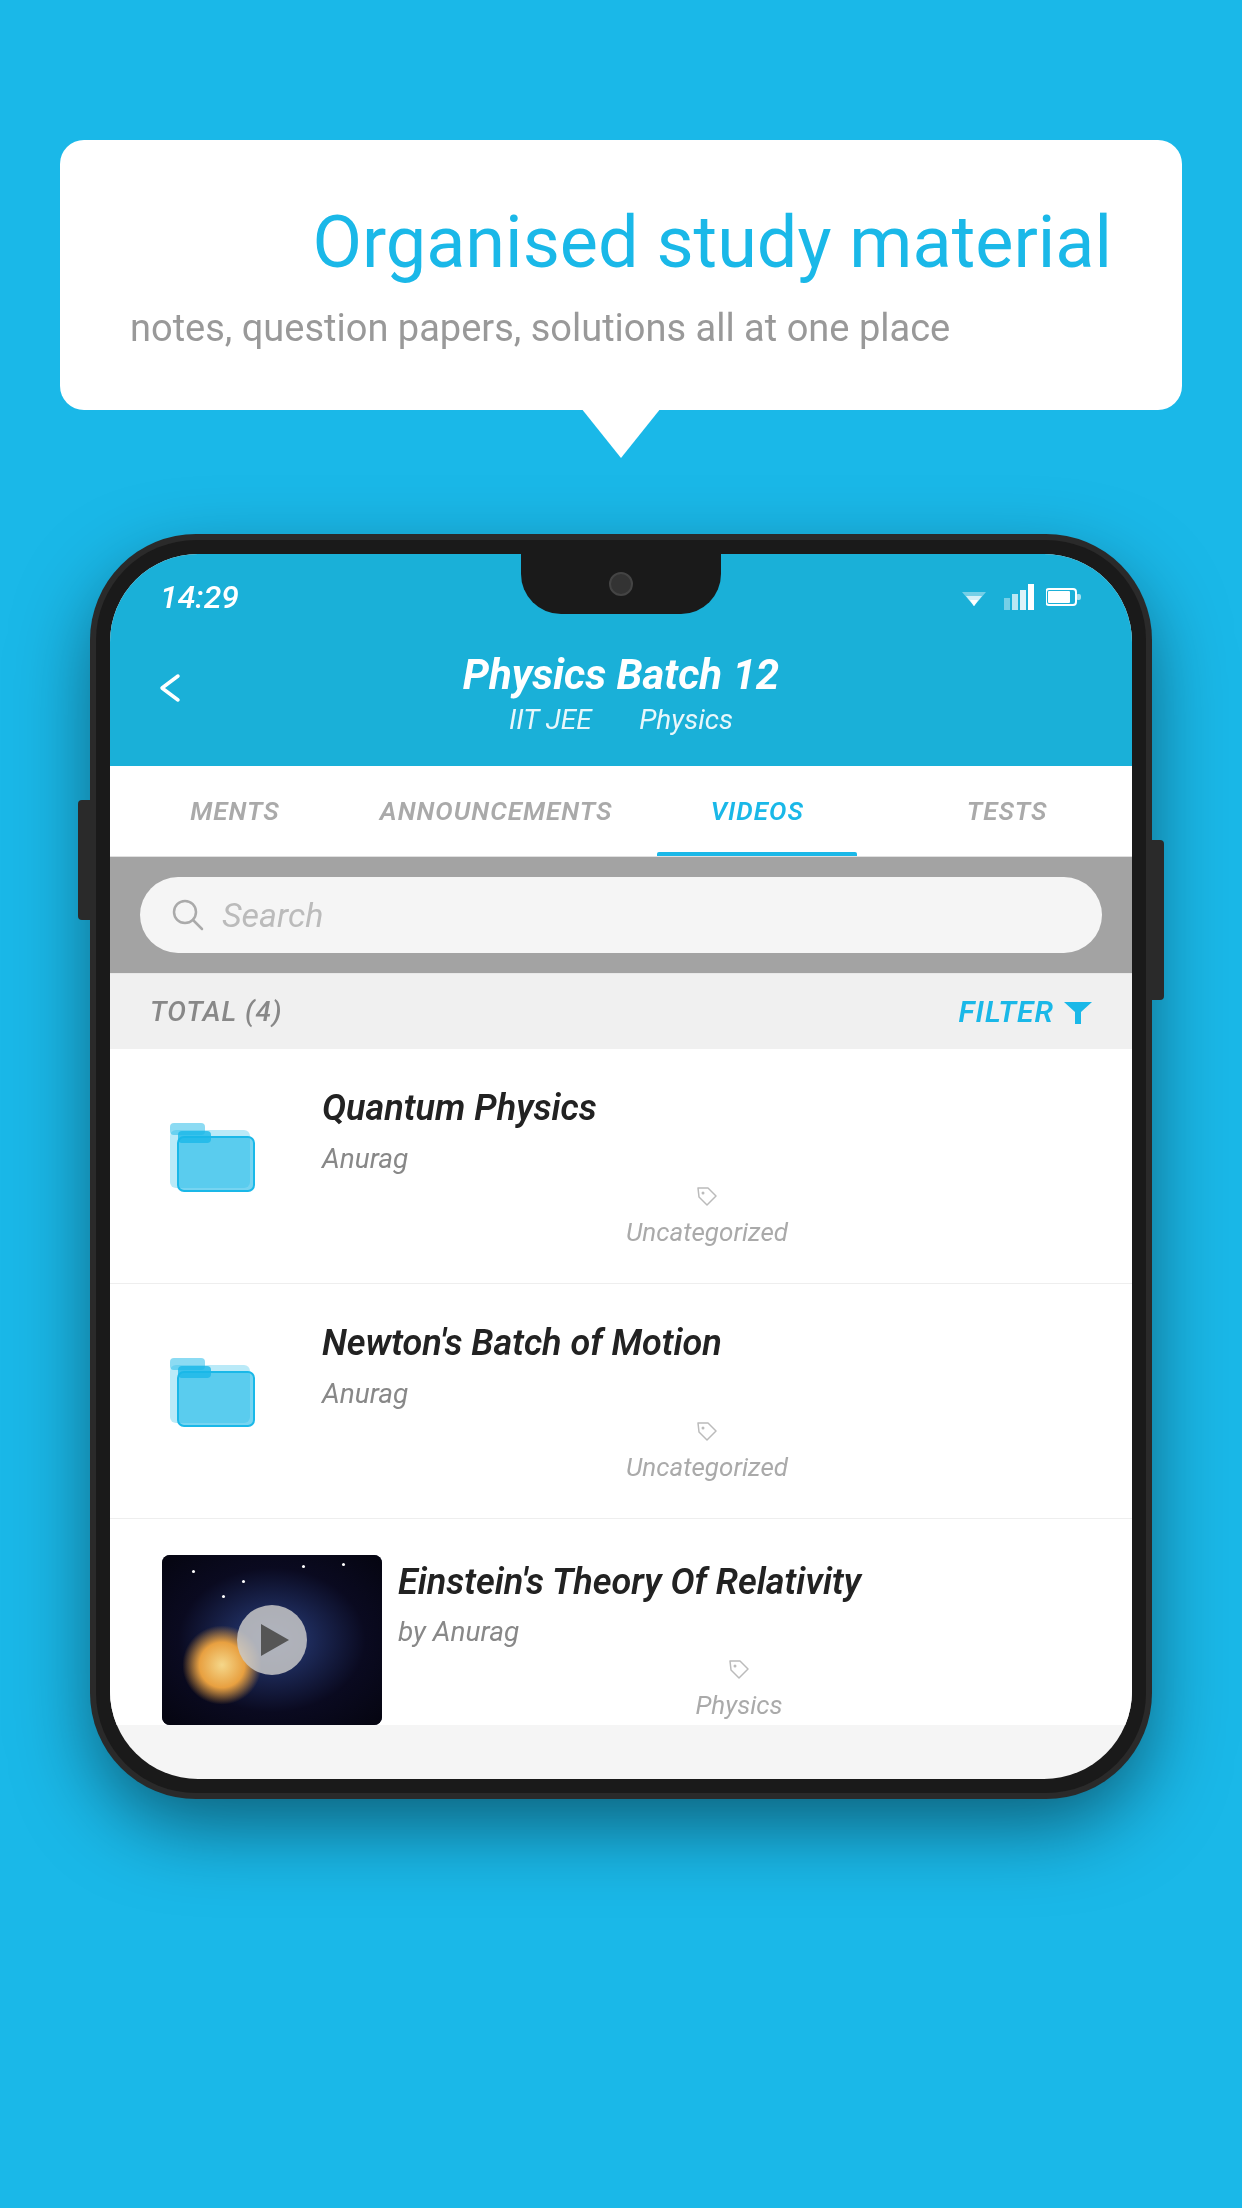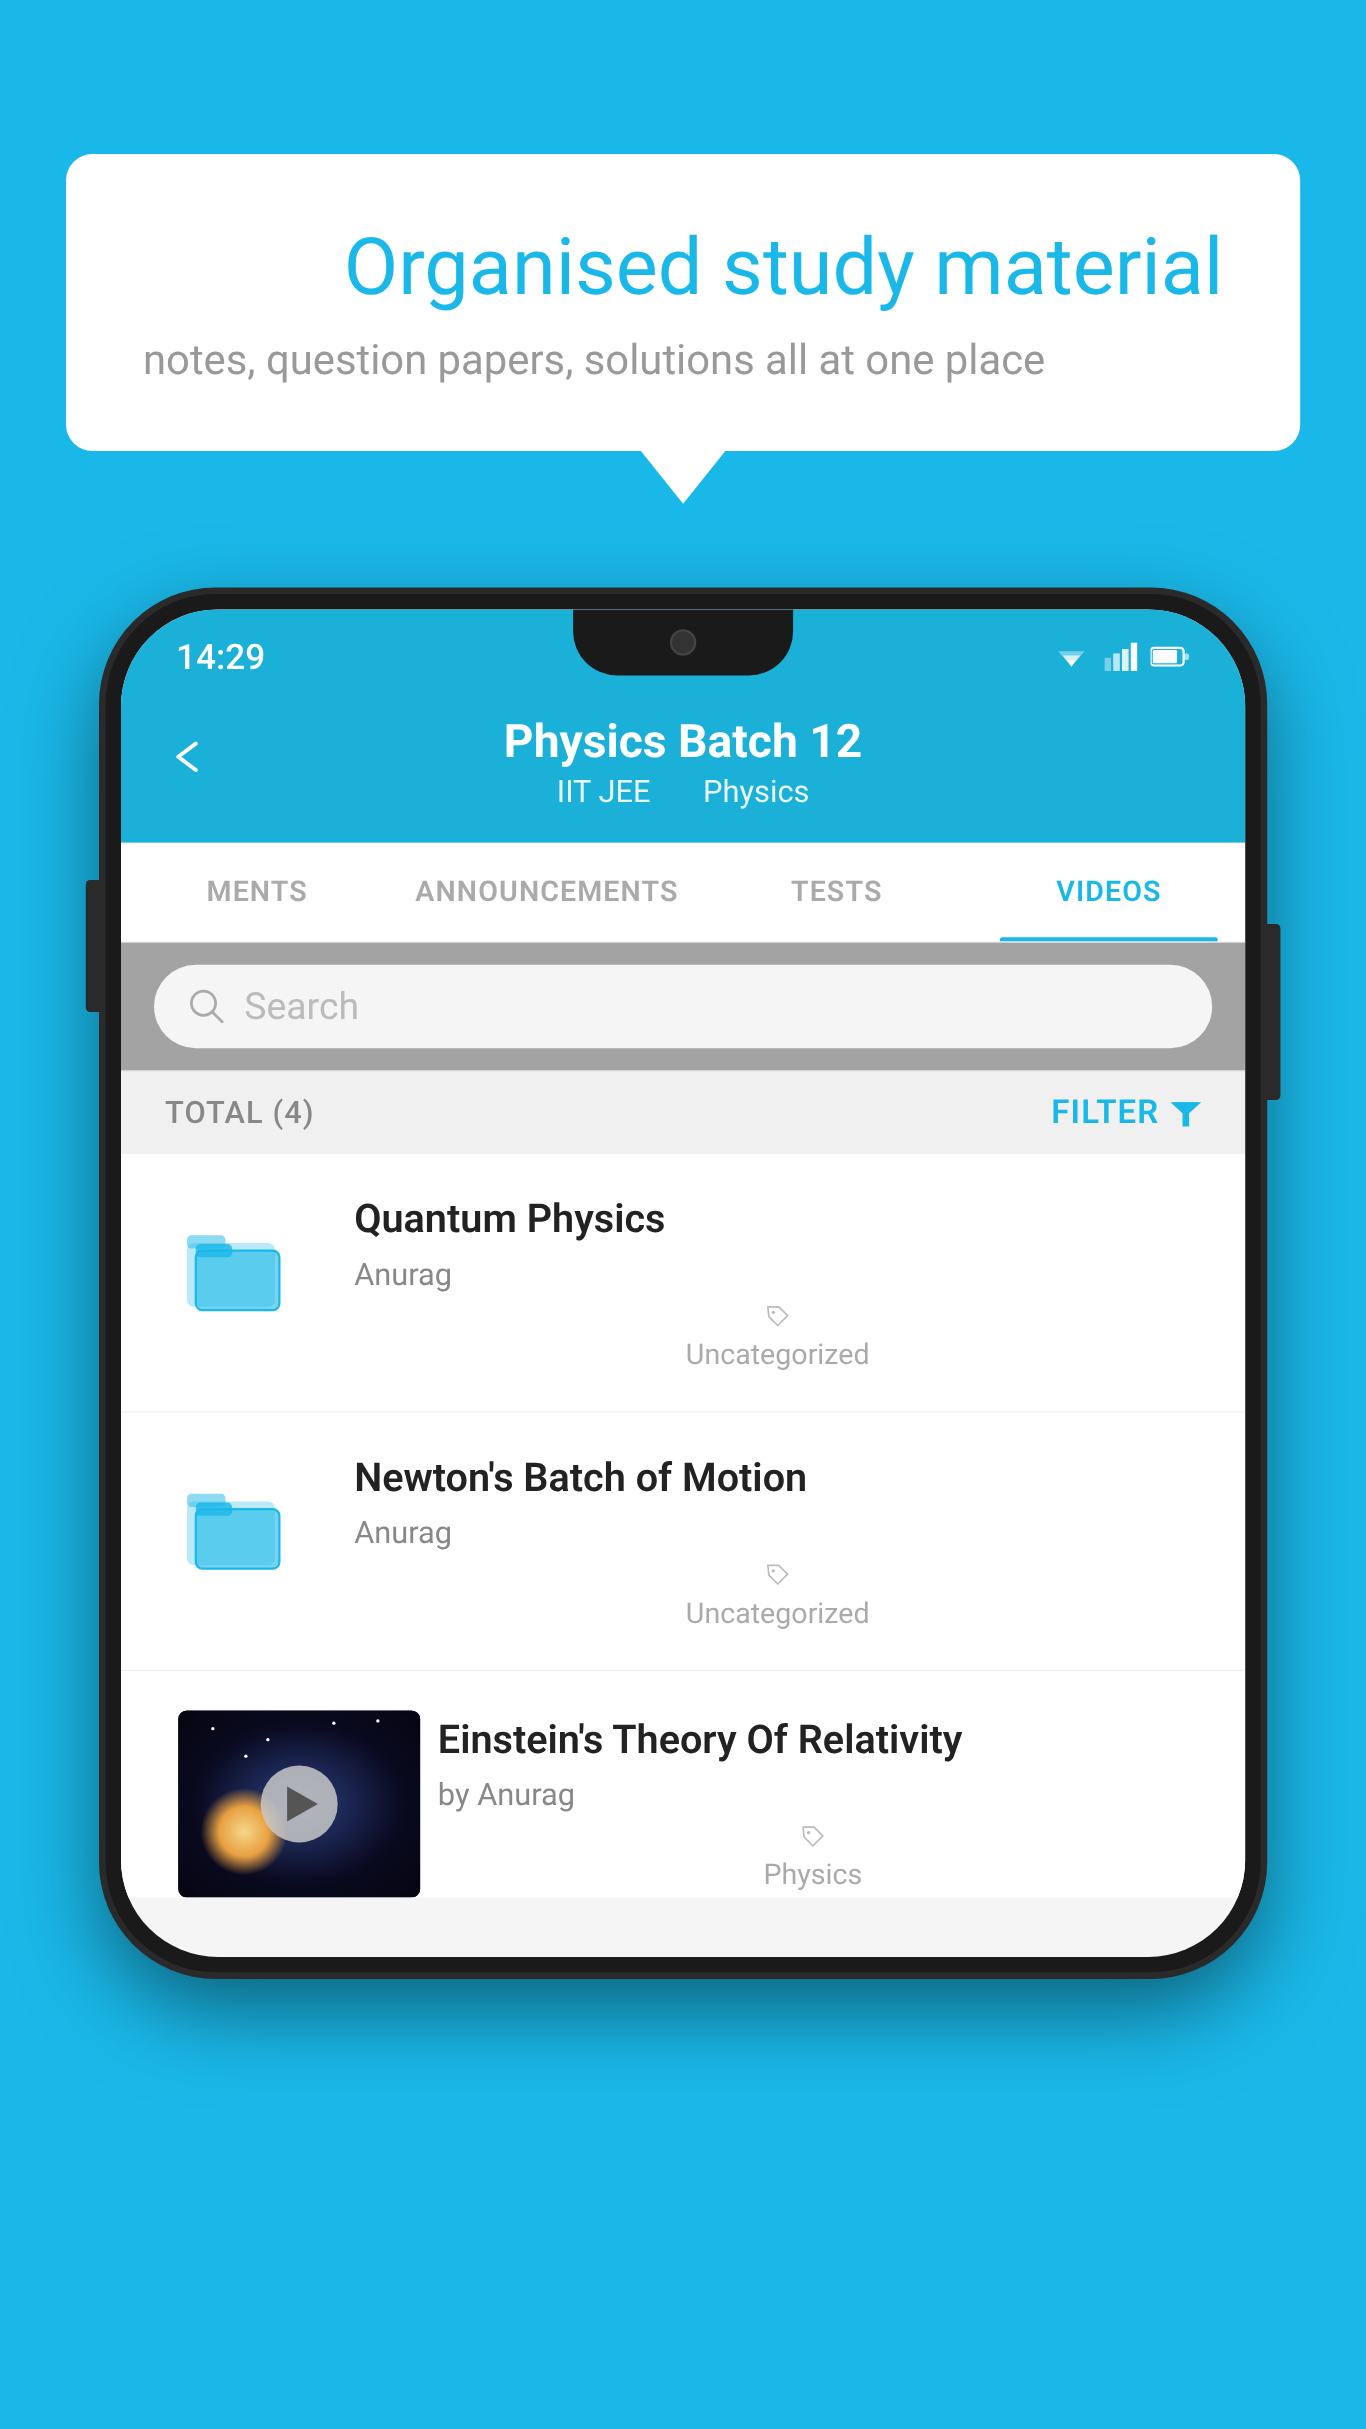--- a/index.html
+++ b/index.html
@@ -57,20 +57,21 @@
     }
 
     
     .phone-wrapper {
       position: absolute;
       top: 540px;
       left: 50%;
       transform: translateX(-50%);
       width: 1050px;
       height: 1253px;
+      font-style: italic;
     }
 
     .phone-outer {
       position: absolute;
       top: 0; left: 0; right: 0; bottom: 0;
       background: #1a1a1a;
       border-radius: 100px;
       box-shadow: 0 0 0 6px #2a2a2a, 0 30px 80px rgba(0,0,0,0.5);
     }
 
@@ -462,25 +463,25 @@
         </div>
       </div>
 
       <div class="tabs-bar">
         <div class="tab-item">
           <span>MENTS</span>
         </div>
         <div class="tab-item">
           <span>ANNOUNCEMENTS</span>
         </div>
+        <div class="tab-item active">
+          <span>VIDEOS</span>
+        </div>
         <div class="tab-item">
           <span>TESTS</span>
-        </div>
-        <div class="tab-item active">
-          <span>VIDEOS</span>
         </div>
       </div>
 
       <div class="search-container">
         <div class="search-input-wrapper">
           <svg width="36" height="36" viewBox="0 0 36 36" fill="none">
             <circle cx="15" cy="15" r="11" stroke="#aaa" stroke-width="2.5"></circle>
             <path d="M23 23 L32 32" stroke="#aaa" stroke-width="2.5" stroke-linecap="round"></path>
           </svg>
           <span class="search-placeholder">Search</span>

